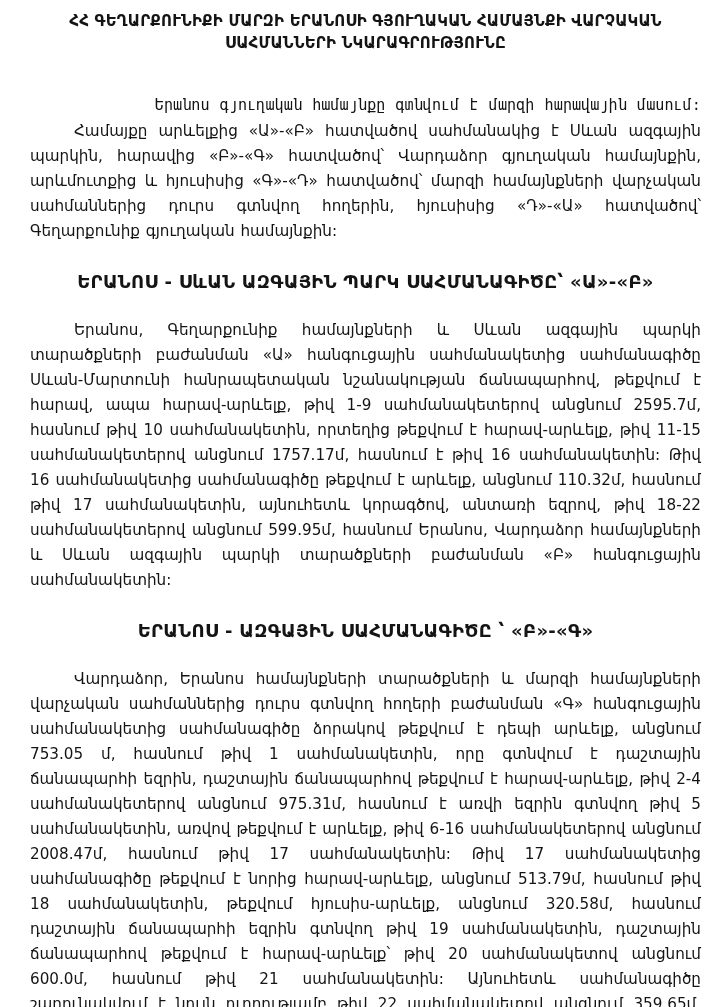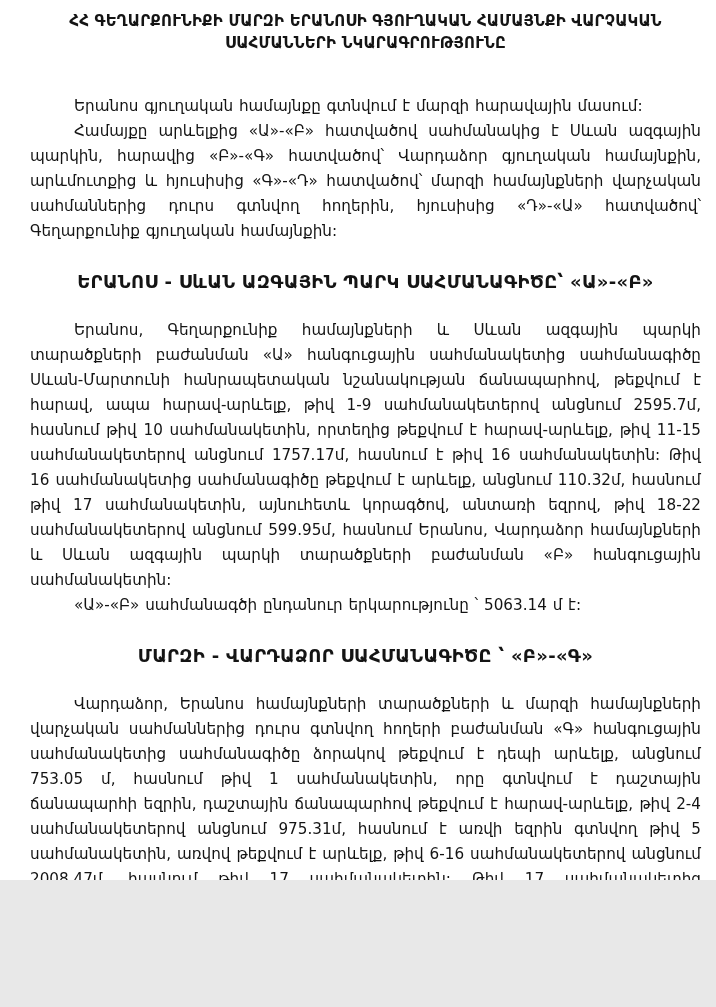--- a/index.html
+++ b/index.html
@@ -3,21 +3,21 @@
 <meta charset="utf-8">
 <style>
   html, body {
     margin: 0;
     padding: 0;
     background: #e8e8e8;
   }
   .page {
     position: relative;
     width: 716px;
-    height: 880px;
+    height: 1007px;
     margin: 0 auto;
     background: #ffffff;
     color: #141414;
     font-family: "DejaVu Sans", "Liberation Sans", sans-serif;
     overflow: hidden;
     box-sizing: border-box;
     padding: 10px 15px 0 30px;
     -webkit-font-smoothing: none;
   }
   .doc-title {
@@ -30,21 +30,22 @@
   }
   p.body-par {
     margin: 0;
     font-size: 15.2px;
     line-height: 25px;
     text-align: justify;
     text-indent: 44px;
     word-spacing: 1px;
   }
   p.no-justify {
-    text-align: left;
+    text-align: right;
+    font-family: Liberation Mono, monospace;
   }
   .section-heading {
     text-align: center;
     font-weight: bold;
     font-size: 18px;
     line-height: 22px;
     letter-spacing: 0.3px;
     margin: 27px 0 25px 0;
   }
 </style>
@@ -57,19 +58,18 @@
 
   <p class="body-par no-justify">Երանոս գյուղական համայնքը գտնվում է մարզի հարավային մասում:</p>
 
 
   <p class="body-par">Համայքը արևելքից «Ա»-«Բ» հատվածով սահմանակից  է Սևան ազգային պարկին, հարավից «Բ»-«Գ» հատվածով՝ Վարդաձոր գյուղական համայնքին, արևմուտքից և հյուսիսից  «Գ»-«Դ» հատվածով՝ մարզի համայնքների վարչական սահմաններից դուրս գտնվող հողերին, հյուսիսից «Դ»-«Ա» հատվածով՝ Գեղարքունիք գյուղական համայնքին:</p>
 
   <div class="section-heading">ԵՐԱՆՈՍ - ՍևԱՆ ԱԶԳԱՅԻՆ ՊԱՐԿ ՍԱՀՄԱՆԱԳԻԾԸ՝  «Ա»-«Բ»</div>
 
   <p class="body-par">Երանոս, Գեղարքունիք համայնքների և Սևան ազգային պարկի տարածքների բաժանման «Ա» հանգուցային  սահմանակետից սահմանագիծը Սևան-Մարտունի հանրապետական նշանակության ճանապարհով, թեքվում է հարավ, ապա հարավ-արևելք, թիվ 1-9 սահմանակետերով անցնում 2595.7մ, հասնում թիվ 10 սահմանակետին, որտեղից թեքվում է հարավ-արևելք, թիվ 11-15 սահմանակետերով անցնում 1757.17մ, հասնում է թիվ 16 սահմանակետին: Թիվ 16 սահմանակետից սահմանագիծը թեքվում է արևելք, անցնում 110.32մ, հասնում թիվ 17 սահմանակետին, այնուհետև կորագծով, անտառի եզրով, թիվ 18-22 սահմանակետերով անցնում 599.95մ, հասնում Երանոս, Վարդաձոր համայնքների և Սևան ազգային պարկի տարածքների բաժանման «Բ» հանգուցային սահմանակետին:</p>
 
-  <p class="body-par">«Ա»-«Բ» սահմանագծի ընդանուր երկարությունը ՝ 5063.14  մ է:</p>
 
-  <div class="section-heading">ՄԱՐԶԻ - ՎԱՐԴԱՁՈՐ ՍԱՀՄԱՆԱԳԻԾԸ ՝  «Բ»-«Գ»</div>
+  <div class="section-heading">ԵՐԱՆՈՍ - ԱԶԳԱՅԻՆ ՍԱՀՄԱՆԱԳԻԾԸ ՝  «Բ»-«Գ»</div>
 
   <p class="body-par">Վարդաձոր, Երանոս համայնքների տարածքների և մարզի  համայնքների վարչական  սահմաններից  դուրս գտնվող հողերի բաժանման «Գ» հանգուցային սահմանակետից  սահմանագիծը ձորակով թեքվում է դեպի արևելք, անցնում 753.05 մ, հասնում թիվ 1 սահմանակետին, որը գտնվում է դաշտային ճանապարհի եզրին, դաշտային ճանապարհով թեքվում է հարավ-արևելք, թիվ 2-4 սահմանակետերով անցնում 975.31մ, հասնում է առվի եզրին գտնվող թիվ 5 սահմանակետին, առվով թեքվում է արևելք, թիվ 6-16 սահմանակետերով անցնում 2008.47մ, հասնում թիվ 17 սահմանակետին: Թիվ 17 սահմանակետից սահմանագիծը թեքվում է նորից հարավ-արևելք, անցնում 513.79մ, հասնում թիվ 18 սահմանակետին, թեքվում հյուսիս-արևելք, անցնում 320.58մ, հասնում դաշտային ճանապարհի եզրին գտնվող թիվ 19 սահմանակետին, դաշտային ճանապարհով թեքվում է հարավ-արևելք՝ թիվ 20 սահմանակետով անցնում 600.0մ, հասնում թիվ 21 սահմանակետին: Այնուհետև սահմանագիծը շարունակվում է նույն  ուղղությամբ թիվ 22 սահմանակետով անցնում 359.65մ, հասնում թիվ 23 սահմանակետին, թեքվում  հյուսիս-արևելք, անցնում 345.21մ, հասնում է դաշտային ճանապարհի եզրին գտնվող թիվ 24 սահմանակետին, կտրուկ թեքվում հարավ-արևելք, անցնում 238.57մ, հասնում թիվ 25 սահմանակետին, ապա թեքվում արևելք, անցնում 664.29մ, հասնում է առվի եզրին գտնվող թիվ 26 սահմանակետին: Այնուհետև, սահմանագիծը առվով թեքվում է հյուսիս, ապա հարավ-արևելք, թիվ 27-30 սահմանակետերով անցնում 1119.34մ, հասնում առվի եզրին գտնվող թիվ 31 սահմանակետին, որտեղից առվով թեքվում է հյուսիս-արևելք, հատում Վարդաձոր-Երանոս միջհամայնքային ճանապարհը, թիվ 32-47 սահմանակետերով անցնում 3393.23մ, հասնում է Վարդաձոր մտնող ճանապարհի եզրին գտնվող՝ թիվ 48</p>
 
 </div>
 
 </body></html>

